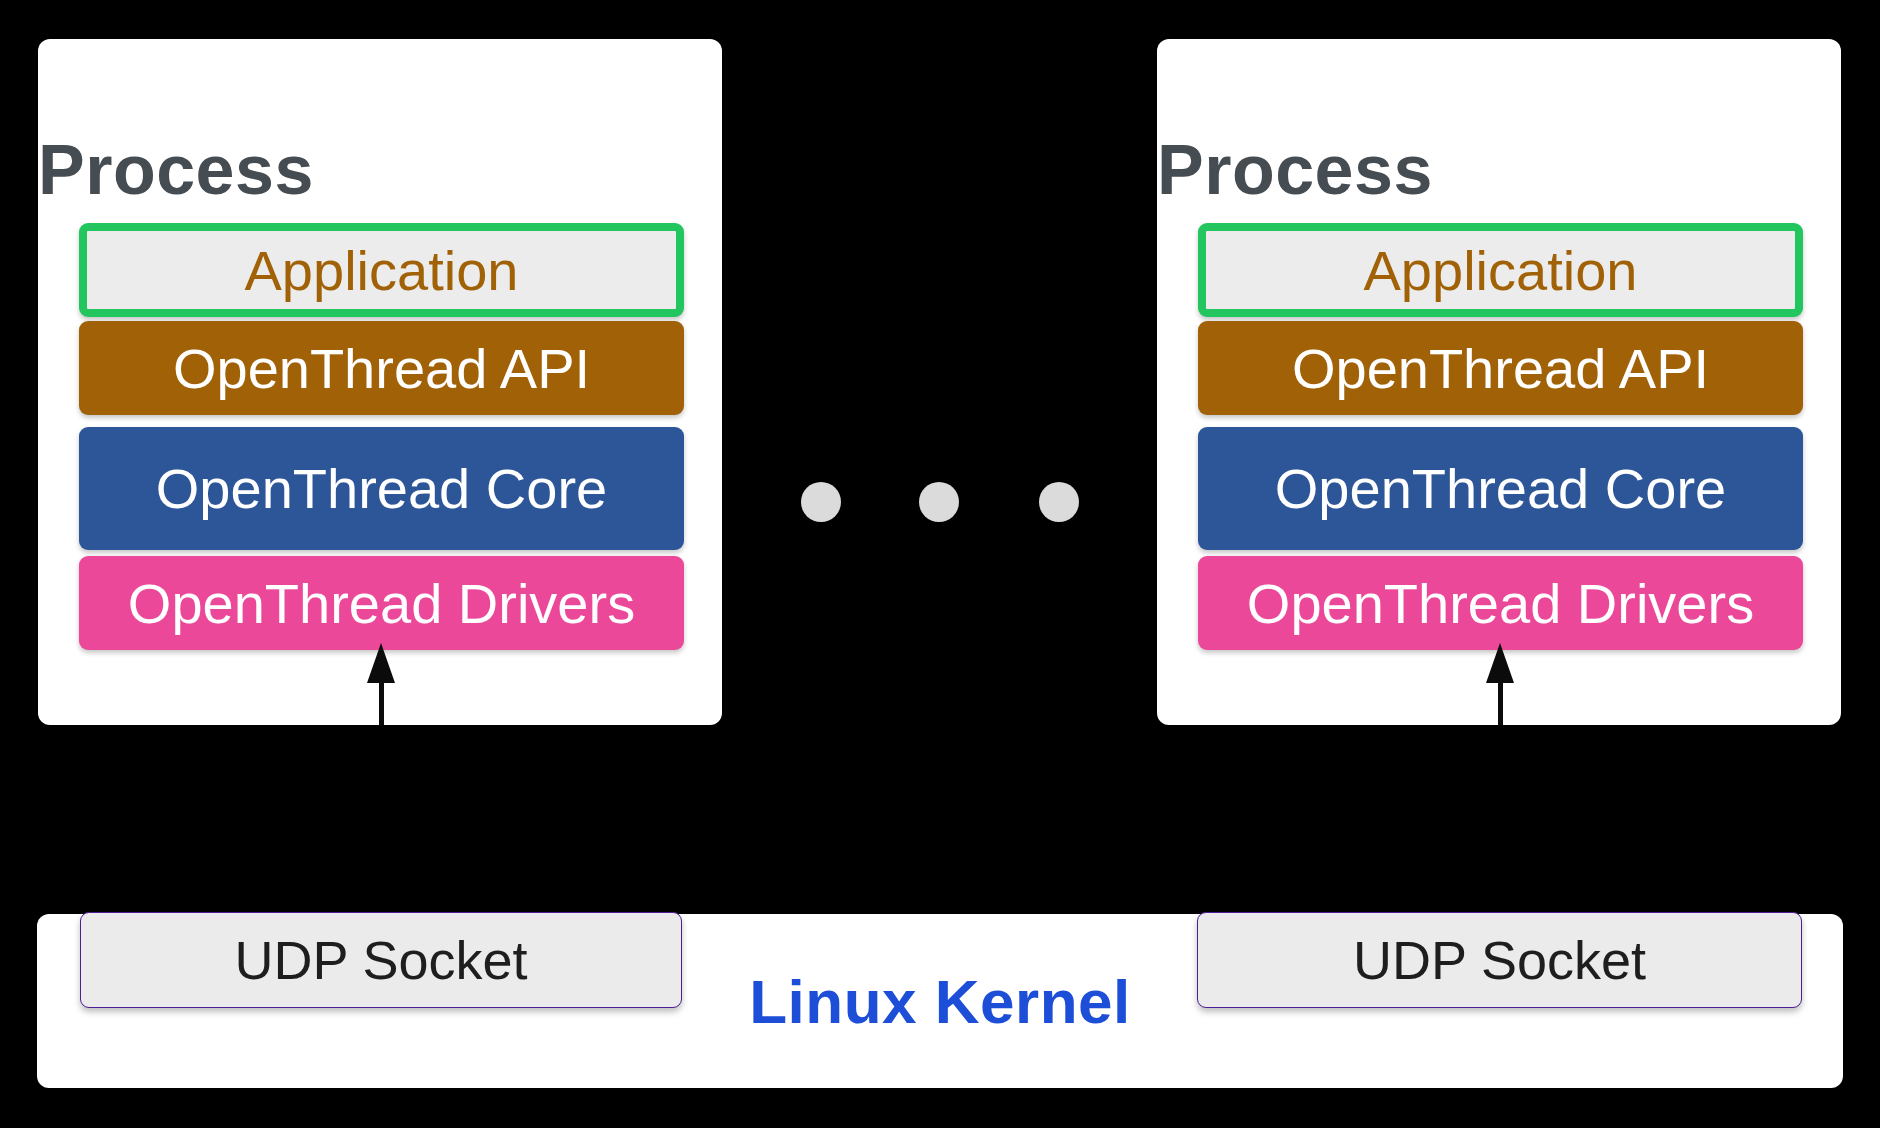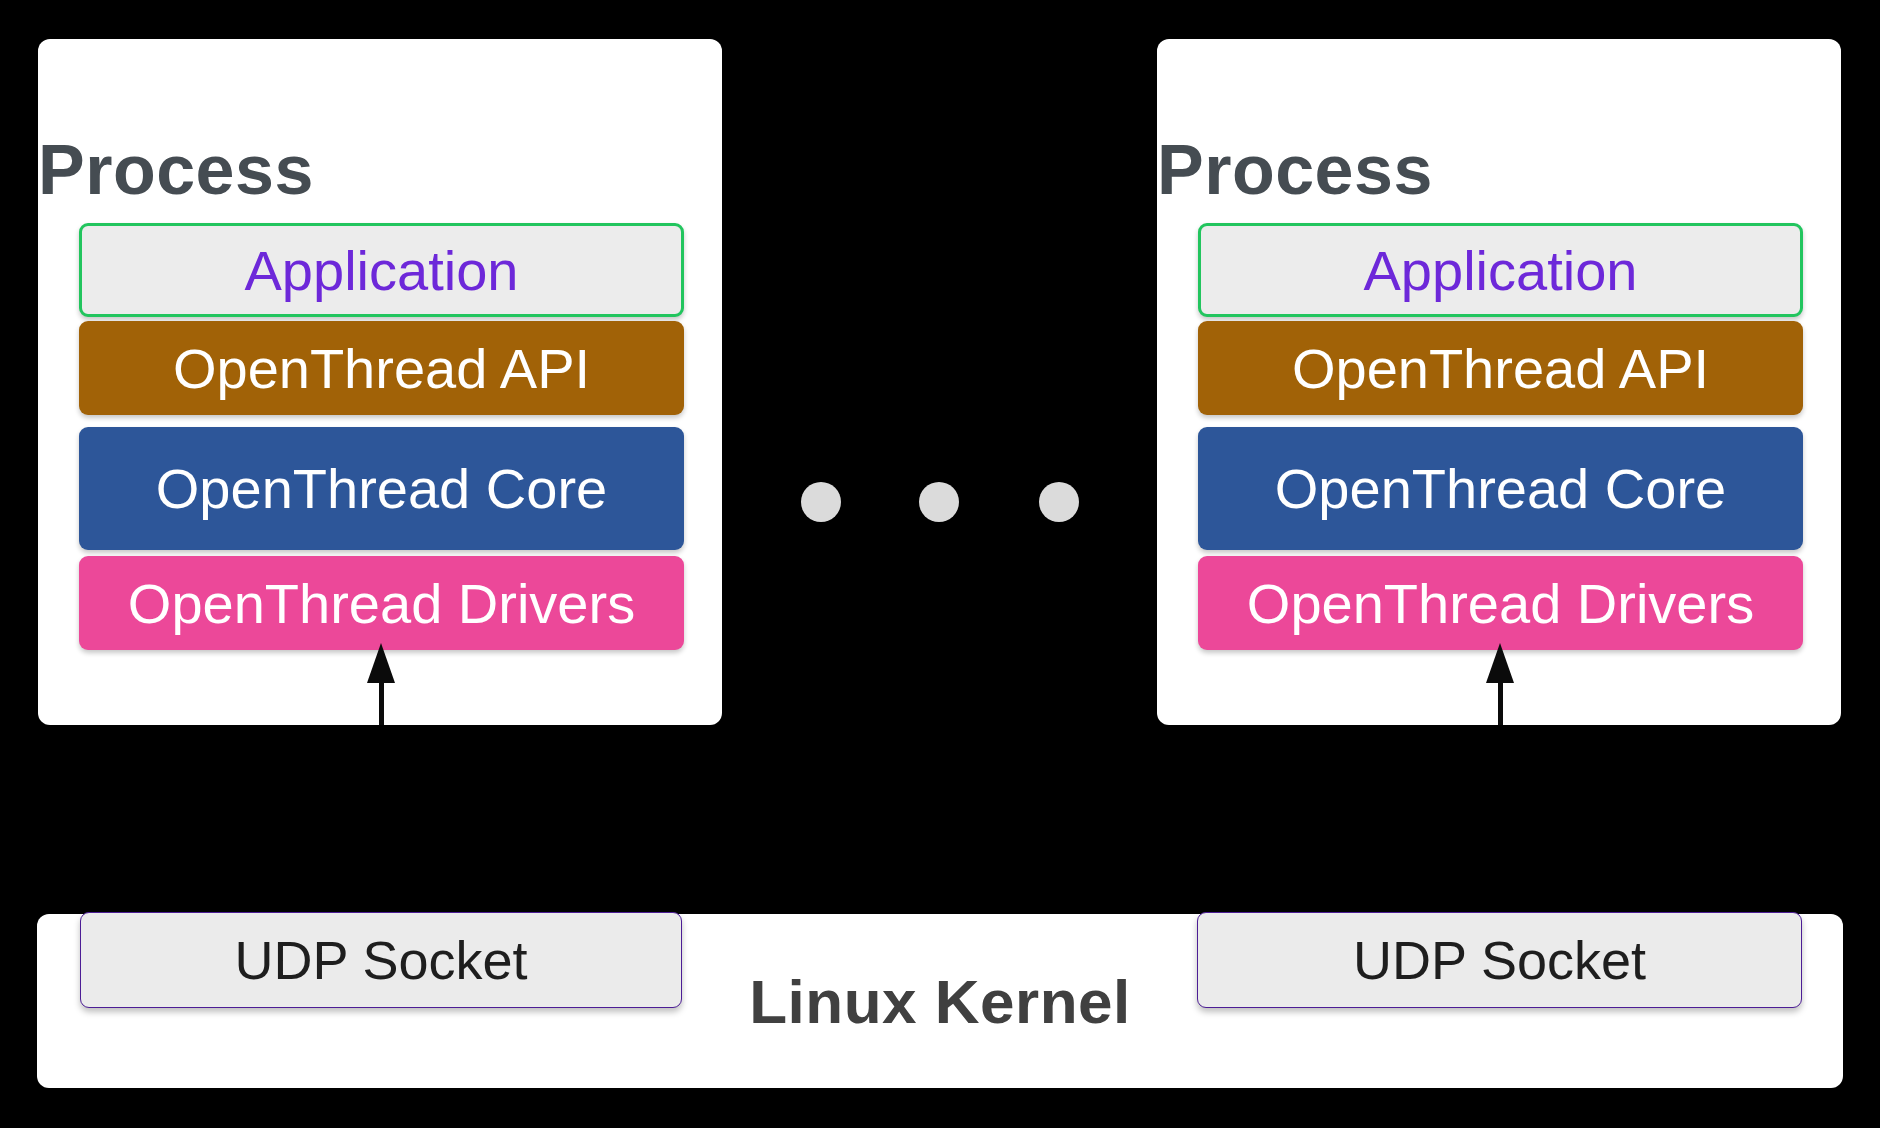--- a/index.html
+++ b/index.html
@@ -55,22 +55,22 @@
     display: flex;
     align-items: center;
     justify-content: center;
     font-size: 56px;
     box-shadow: 0 3px 5px rgba(0,0,0,0.22);
   }
   .layer.app {
     height: 94px;
     margin-bottom: 4px;
     background: #ececec;
-    border: 3px solid #22c55e;
-    color: #6d28d9;
+    border: 8px solid #22c55e;
+    color: #a16207;
   }
   .layer.cyan1 {
     height: 94px;
     margin-bottom: 12px;
     background: #a16207;
     color: #ffffff;
   }
   .layer.blue {
     height: 123px;
     margin-bottom: 6px;
@@ -131,21 +131,21 @@
     border-radius: 12px;
   }
   .kernel-label {
     position: absolute;
     inset: 0;
     display: flex;
     align-items: center;
     justify-content: center;
     font-size: 62px;
     font-weight: 700;
-    color: #404040;
+    color: #1d4ed8;
     letter-spacing: 0.5px;
   }
   .udp-box {
     position: absolute;
     top: -2px;
     height: 96px;
     box-sizing: border-box;
     background: #ebebeb;
     border: 1px solid #4c1d95;
     border-radius: 9px;

